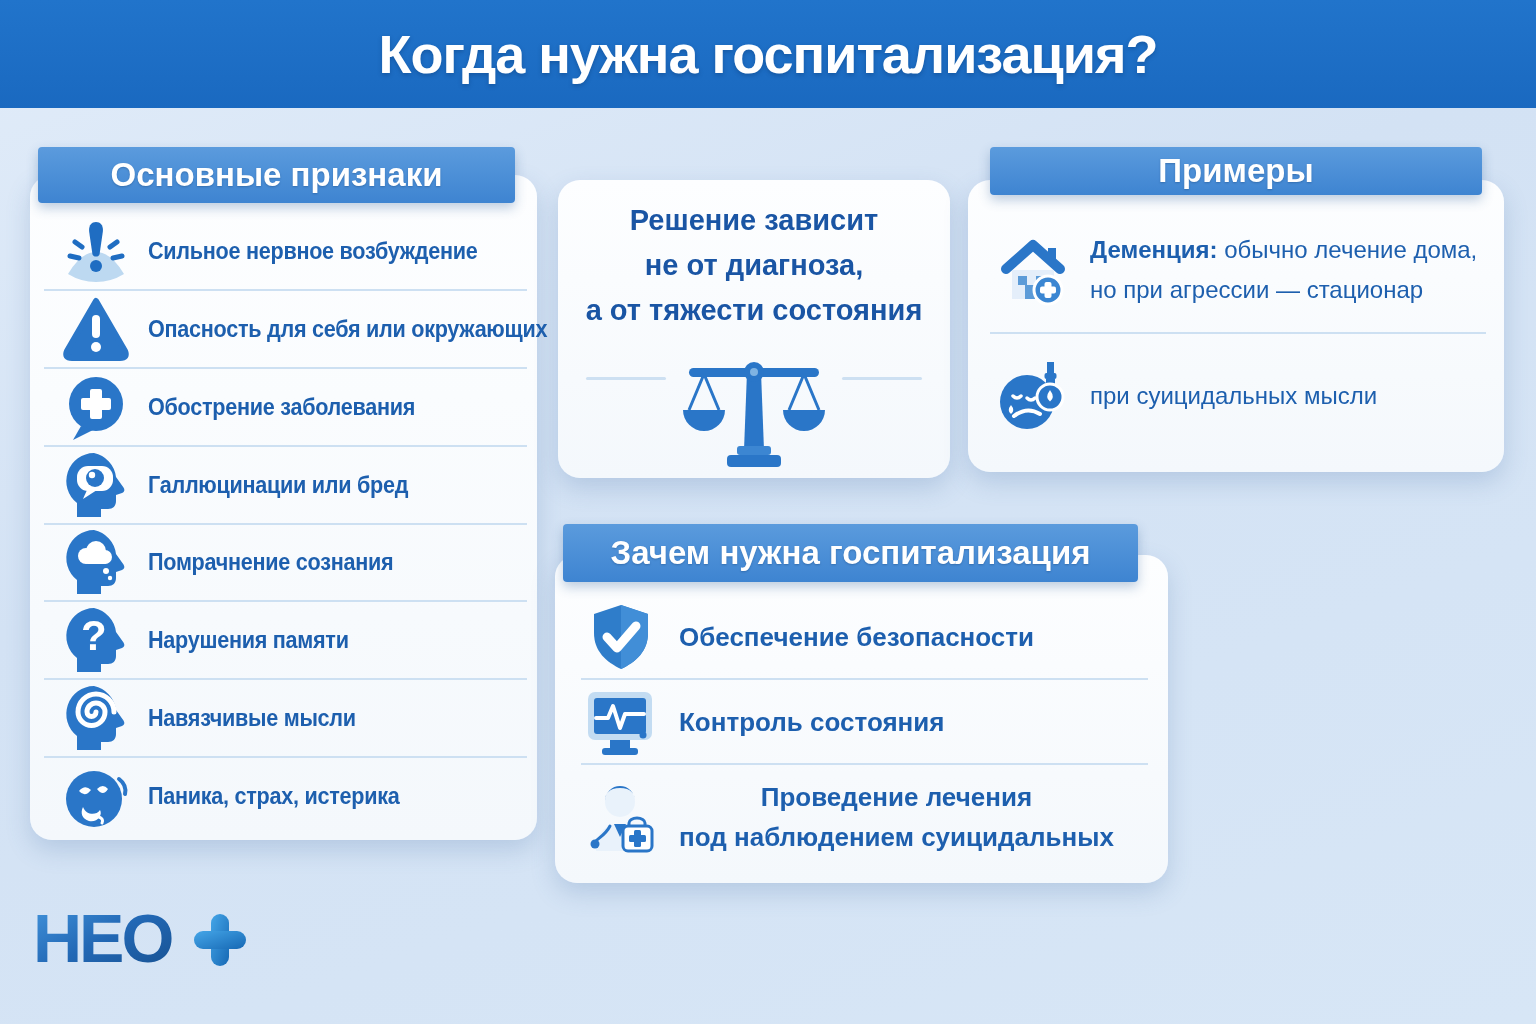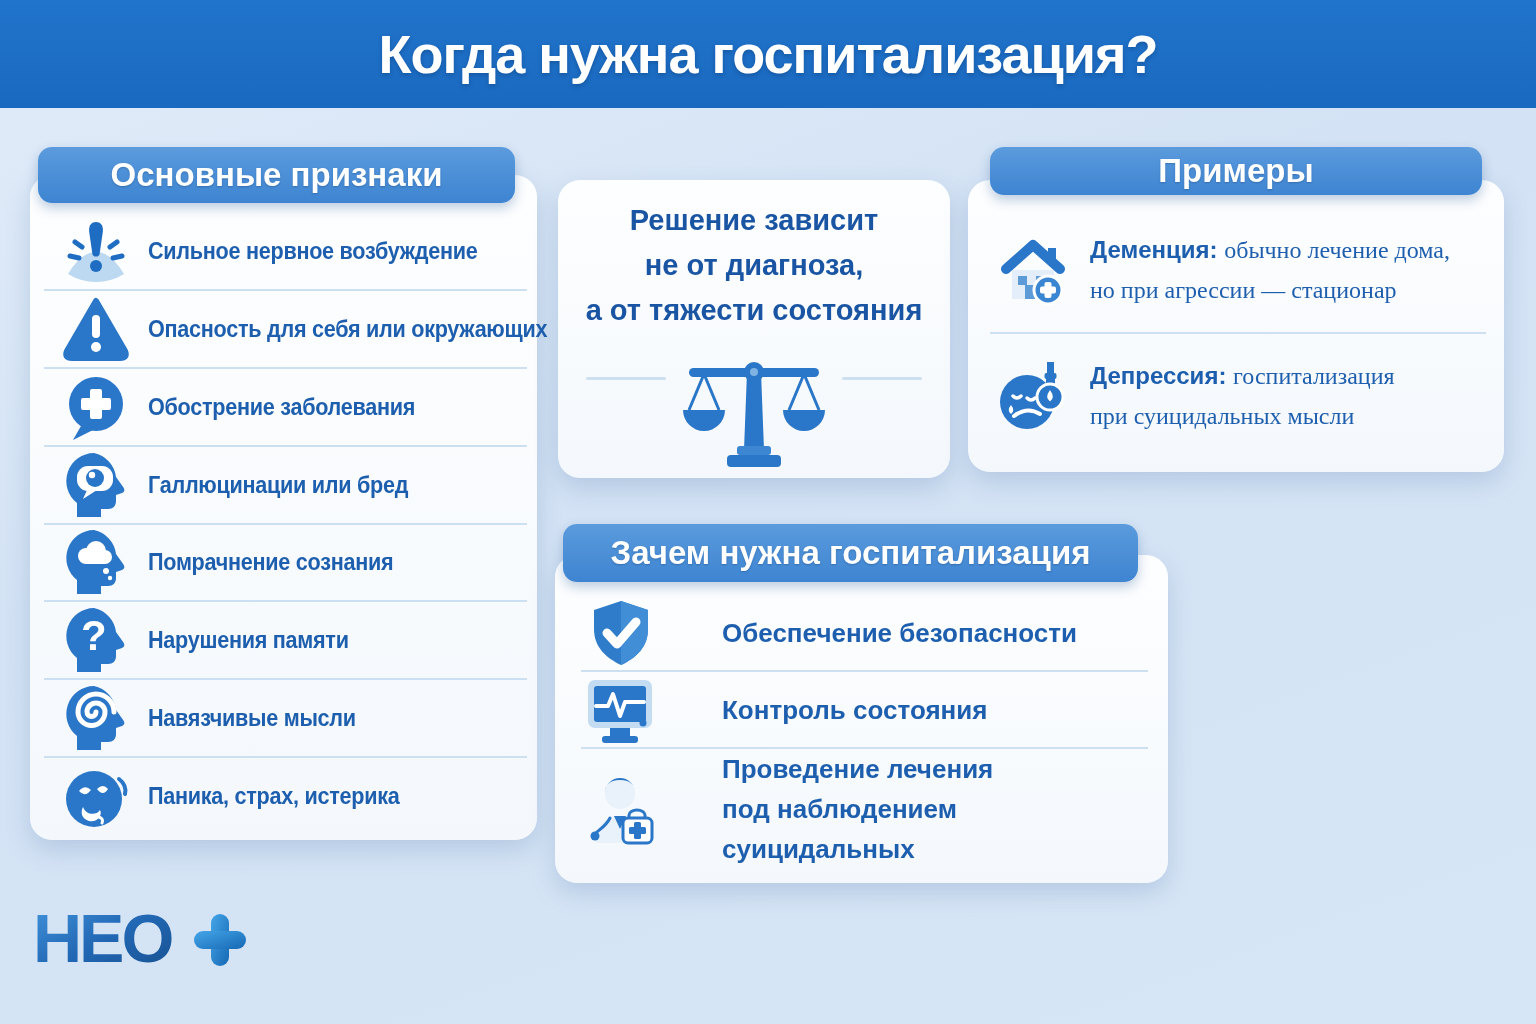--- a/index.html
+++ b/index.html
@@ -18,21 +18,21 @@
     margin:0;color:#fff;font-size:54px;font-weight:700;letter-spacing:-1px;
     text-shadow:0 2px 4px rgba(10,50,100,.35);
   }
   
   .card{
     position:absolute;z-index:1;border-radius:22px;
     background:linear-gradient(180deg,#fdfeff 0%,#f4f8fc 100%);
     box-shadow:0 10px 24px rgba(70,110,165,.22);
   }
   .chip{
-    position:absolute;z-index:3;border-radius:14px;
+    position:absolute;z-index:3;border-radius:4px;
     background:linear-gradient(180deg,#5b9bdd 0%,#3e84d1 100%);
     box-shadow:0 5px 12px rgba(40,90,150,.30);
     color:#fff;font-weight:700;font-size:33px;
     display:flex;align-items:center;justify-content:center;
     text-shadow:0 1px 2px rgba(20,60,110,.35);
   }
   
   .signs-chip{left:38px;top:147px;width:477px;height:56px;}
   .signs-card{left:30px;top:175px;width:507px;height:665px;}
   .signs-rows{position:absolute;left:14px;right:10px;top:38px;bottom:6px;display:flex;flex-direction:column;}
@@ -52,30 +52,30 @@
   .decision-scale{position:absolute;left:50%;transform:translateX(-50%);bottom:8px;}
   
   .examples-chip{left:990px;top:147px;width:492px;height:48px;}
   .examples-card{left:968px;top:180px;width:536px;height:292px;}
   .examples-rows{position:absolute;left:22px;right:18px;top:28px;bottom:14px;display:flex;flex-direction:column;}
   .example-row{flex:1;display:flex;align-items:center;gap:14px;}
   .example-row + .example-row{border-top:2px solid #cde0f2;}
   .example-icon{width:86px;min-width:86px;display:flex;align-items:center;justify-content:center;}
   .ex-line{font-size:24px;color:#1d5fae;line-height:40px;white-space:nowrap;}
   .term{font-weight:700;}
-  .rest{font-weight:400;font-family:Liberation Serif, serif;}
+  .rest{font-weight:400;}
   
   .reasons-chip{left:563px;top:524px;width:575px;height:58px;}
   .reasons-card{left:555px;top:555px;width:613px;height:328px;}
   .reasons-rows{position:absolute;left:26px;right:20px;top:40px;bottom:14px;display:flex;flex-direction:column;}
   .reason-row{flex:1;display:flex;align-items:center;gap:18px;}
-  .reason-row.tall{flex:1.25;}
+  .reason-row.tall{flex:1.25;text-align:center;}
   .reason-row + .reason-row{border-top:2px solid #cde0f2;}
   .reason-icon{width:80px;min-width:80px;display:flex;align-items:center;justify-content:center;}
-  .reason-label{font-size:26px;font-weight:700;color:#1d5fae;line-height:40px;margin-left:43px;}
+  .reason-label{font-size:26px;font-weight:700;color:#1d5fae;line-height:40px;}
   
   .logo{position:absolute;left:33px;top:898px;}
 </style>
 </head>
 <body>
 
 <div class="stage">
 
   <div class="header">
     <h1>Когда нужна госпитализация?</h1>
@@ -249,21 +249,20 @@
             <rect x="49" y="19" width="9" height="6" fill="#2a76c8"></rect>
             <circle cx="53" cy="37" r="13" fill="#2a76c8" stroke="#fff" stroke-width="3"></circle>
             <path d="M53 30 q5.5 7.5 0 11.5 q-5.5 -4 0 -11.5z" fill="#fff"></path>
             <path d="M16 36 q4 4 8 0" stroke="#fff" stroke-width="3.5" fill="none" stroke-linecap="round"></path>
             <path d="M30 38 q4 4 8 0" stroke="#fff" stroke-width="3.5" fill="none" stroke-linecap="round"></path>
             <path d="M17 56 q13 -10 26 -2" stroke="#fff" stroke-width="4" fill="none" stroke-linecap="round"></path>
             <path d="M14 45 q4.5 5.5 0 9 q-4.5 -3.5 0 -9z" fill="#fff"></path>
           </svg>
         </span>
         <div class="ex-text">
-          <div class="ex-line"><span class="term">Депрессия:</span> <span class="rest">госпитализация</span></div>
           <div class="ex-line rest">при суицидальных мысли</div>
         </div>
       </div>
 
     </div>
   </div>
 
   <div class="chip reasons-chip">
     <span>Зачем нужна госпитализация</span>
   </div>

